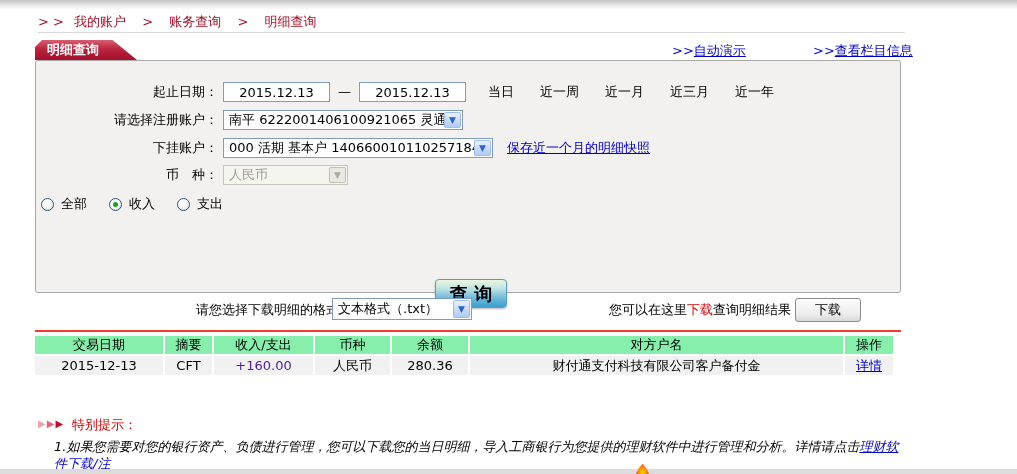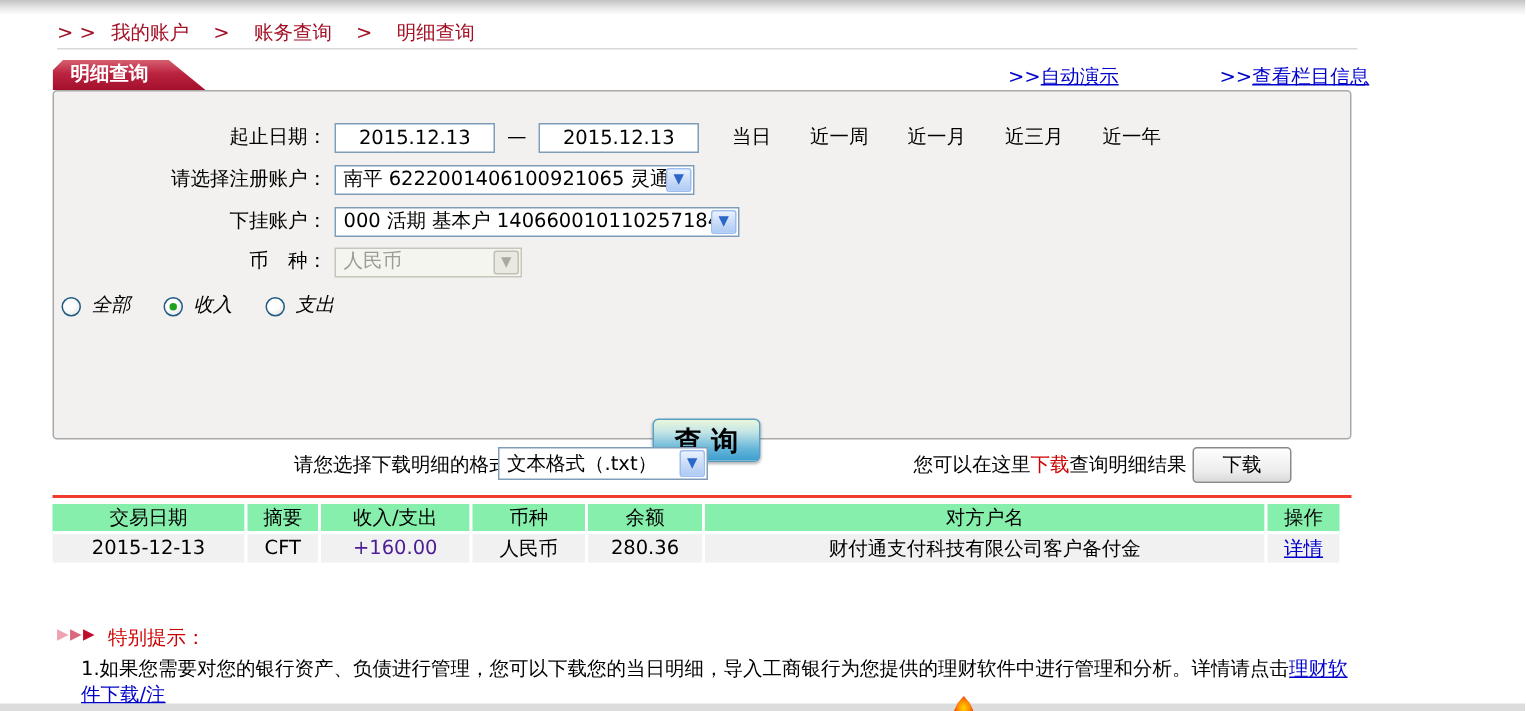--- a/index.html
+++ b/index.html
@@ -53,21 +53,21 @@
   .xpselect .arrow { width:17px; height:16px; margin-right:1px; flex:none;
     background:linear-gradient(180deg,#eaf2fe 0%,#c5d8f7 60%,#aecbf4 100%);
     border:1px solid #9dbdf0; border-radius:2px; color:#2a66c8; font-size:9px;
     display:flex; align-items:center; justify-content:center; }
   .xpselect.disabled { background:#f5f5f0; border-color:#c6c6ba; color:#9c9c94; }
   .xpselect.disabled .arrow { background:#e9e9e2; border-color:#c0c0b4; color:#a9a9a0; }
   #acct-select { width:240px; } #subacct-select { width:270px; } #currency-select { width:125px; }
   #snapshot-link { margin-left:14px; }
 
   .radiogrp { display:flex; align-items:center; gap:22px; }
-  .radioitem { display:inline-flex; align-items:center; gap:7px; cursor:pointer;font-style:italic; }
+  .radioitem { display:inline-flex; align-items:center; gap:7px; cursor:pointer; }
   .radio { width:13px; height:13px; border-radius:50%; border:1px solid #1d5a84;
     background:radial-gradient(circle at 35% 30%,#ffffff 40%,#dcdcdc 100%);
     display:inline-block; position:relative; flex:none; }
   .radio.checked::after { content:""; position:absolute; left:3px; top:3px;
     width:5px; height:5px; border-radius:50%; background:#1fa31f; }
 
   #query-btn { position:absolute; left:399px; top:170px; width:72px; height:29px;
     background:linear-gradient(180deg,#eaf7db 0%,#c3e4e6 30%,#63b5d9 72%,#3f9ecf 100%);
     border:1px solid #5a9ec2; border-radius:4px; box-shadow:0 1px 2px rgba(0,0,0,.3);
     font-family:inherit; font-size:18px; font-weight:bold; color:#000; cursor:pointer;margin-top:48px; }
@@ -92,21 +92,21 @@
     border-bottom:2px solid #fff; }
   #results td { background:#f1f1f1; height:19px; text-align:center; }
   #results th + th, #results td + td { border-left:2px solid #fff; }
   #results .amount { color:#4c1d95; }
 
   
   #notice-arrows { position:absolute; left:38px; top:418px; font-size:10px; letter-spacing:1px; }
   #notice-arrows .a1 { color:#efa3b0; } #notice-arrows .a2 { color:#d96a7e; } #notice-arrows .a3 { color:#bf0d2e; }
   #notice-title { position:absolute; left:72px; top:416px; color:#cc0000; }
   #notice-para { position:absolute; left:38px; top:438px; width:870px; line-height:17px; }
-  #notice-line1 { margin-left:16px; }
+  #notice-line1 { margin-left:16px;font-style:italic; }
 
   
   #bottombar { position:absolute; left:0; top:469px; width:1017px; height:5px; background:#dcdcdc; }
   #flame { position:absolute; left:636px; top:464px; width:13px; height:10px;
     background:radial-gradient(ellipse at 50% 80%, #ffd400 0%, #ff8800 45%, #e82c10 75%, rgba(232,44,16,0) 100%);
     clip-path:polygon(50% 0, 80% 45%, 100% 100%, 0 100%, 20% 45%); }
 </style>
 </head>
 <body>
 
@@ -165,20 +165,21 @@
       </span>
     </div>
 
     <div class="frow" id="frow3">
       <span class="flabel">下挂账户：</span>
       <span class="fgap"></span>
       <span class="xpselect" id="subacct-select">
         <span class="val">000 活期 基本户 1406600101102571848</span>
         <span class="arrow">▼</span>
       </span>
+      <a id="snapshot-link">保存近一个月的明细快照</a>
     </div>
 
     <div class="frow" id="frow4">
       <span class="flabel">币　种：</span>
       <span class="fgap"></span>
       <span class="xpselect disabled" id="currency-select">
         <span class="val">人民币</span>
         <span class="arrow">▼</span>
       </span>
     </div>

